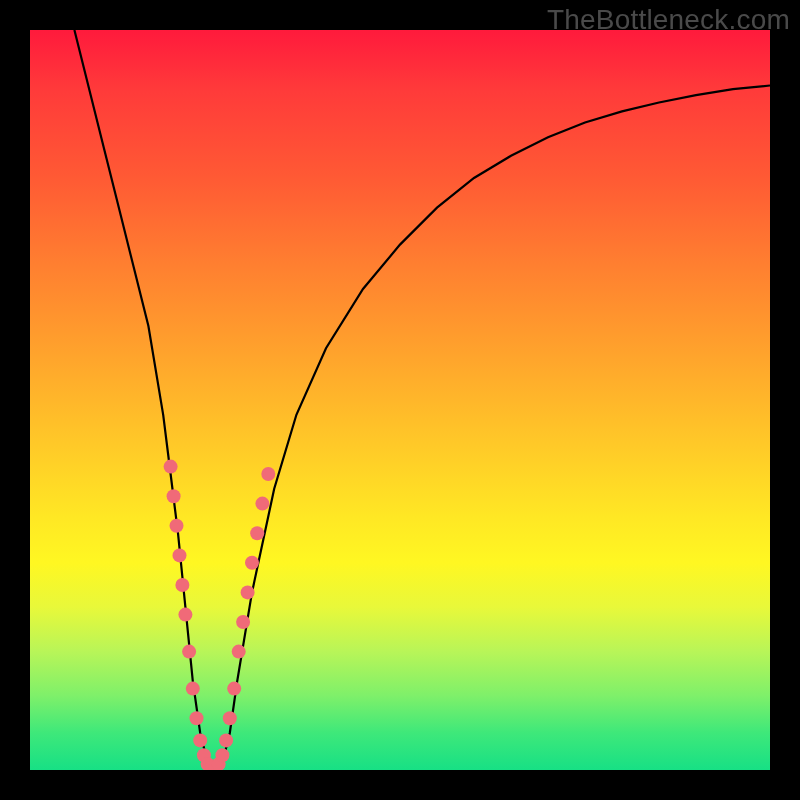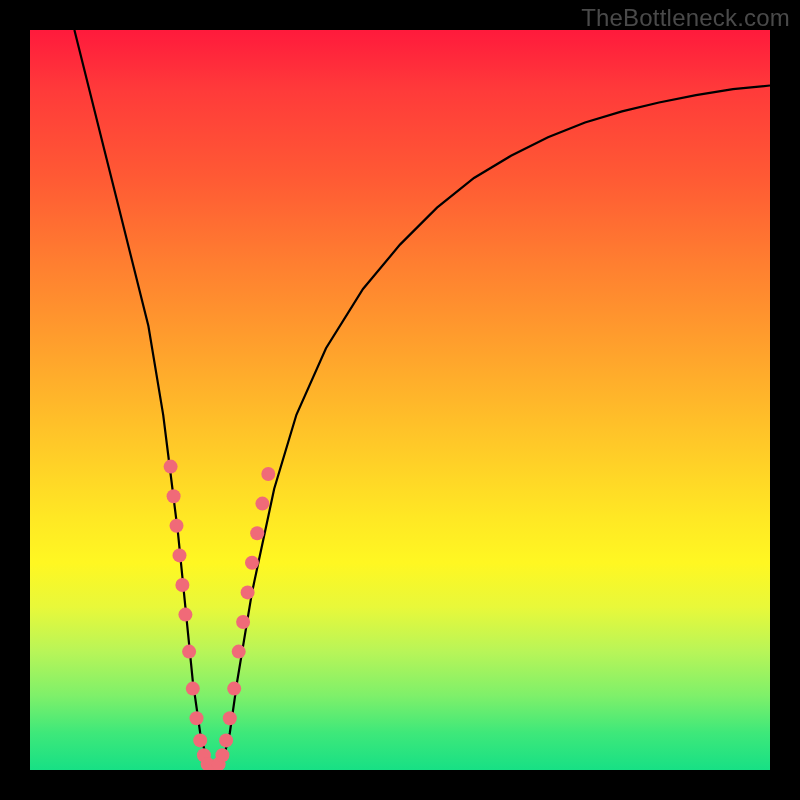--- a/index.html
+++ b/index.html
@@ -38,21 +38,21 @@
       #7ef06a 90%,
       #3ee87a 95%,
       #17e085 100%
     );
   }
   .watermark {
     position: absolute;
     top: 4px;
     right: 10px;
     color: #4a4a4a;
-    font-size: 24px;
+    font-size: 28px;
     font-weight: 500;
     letter-spacing: 0.2px;
     user-select: none;
   }
   svg.curve {
     position: absolute;
     left: 0; top: 0;
     width: 740px; height: 740px;
   }
 </style>

